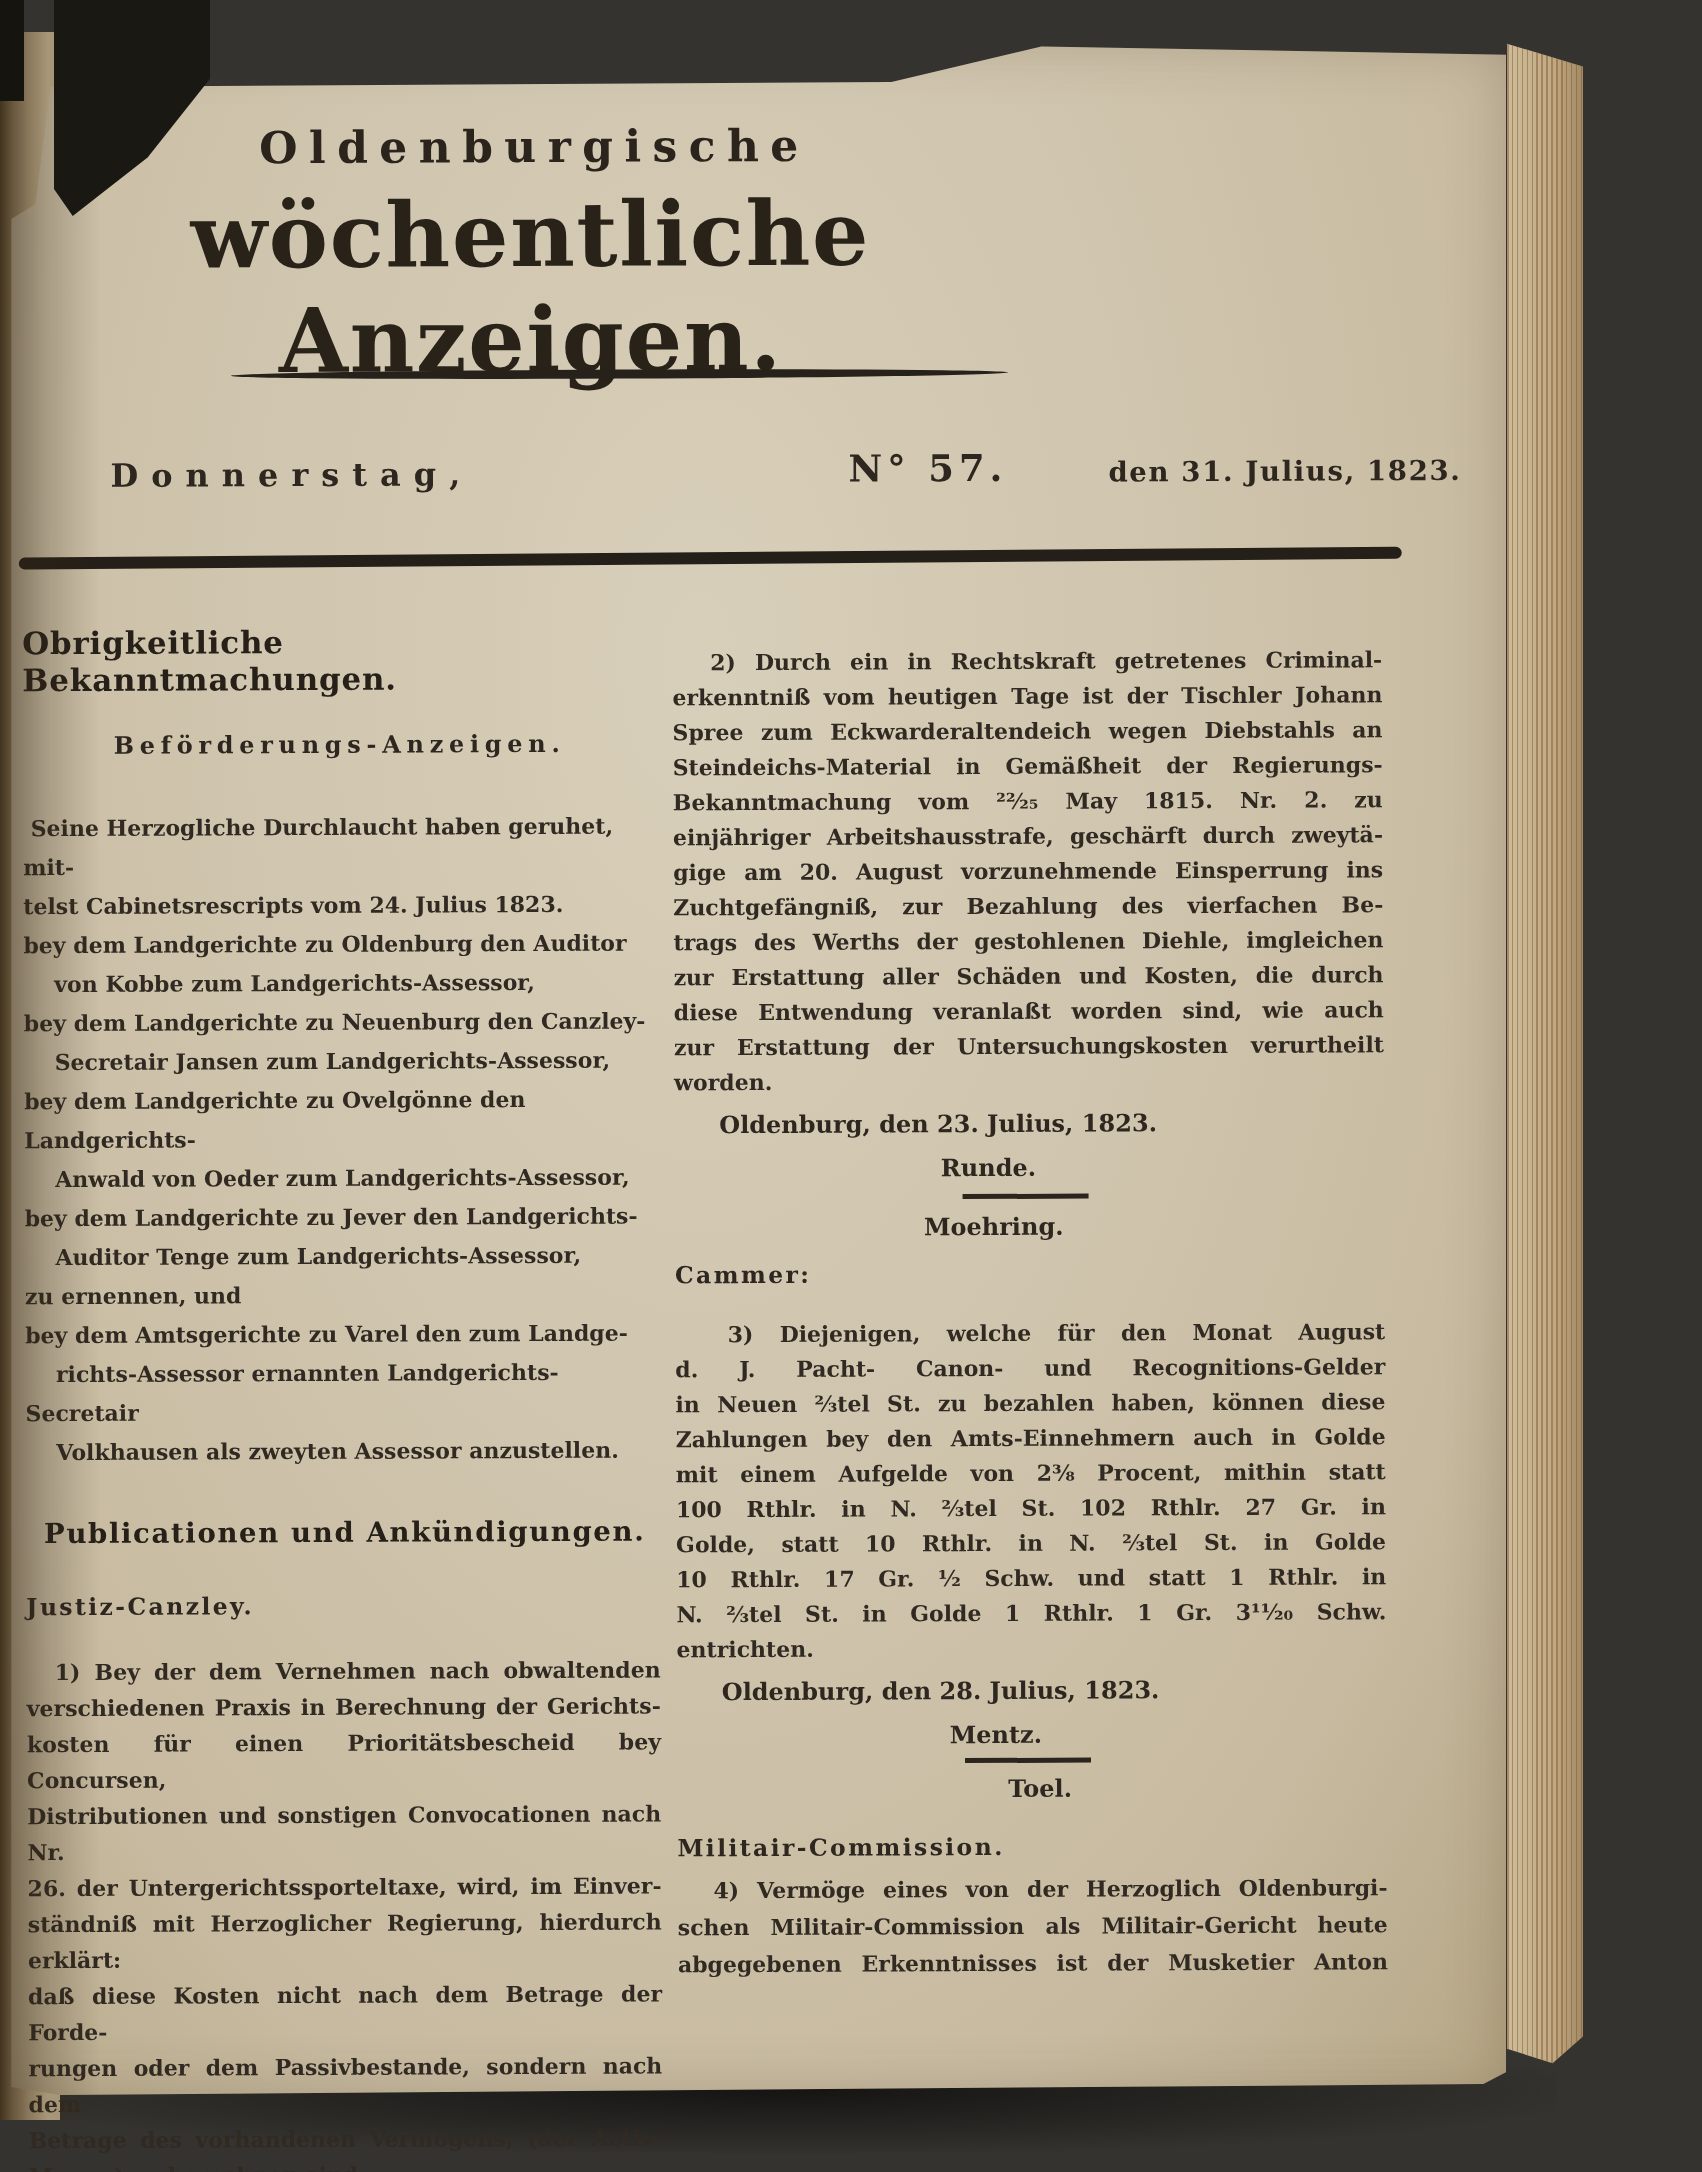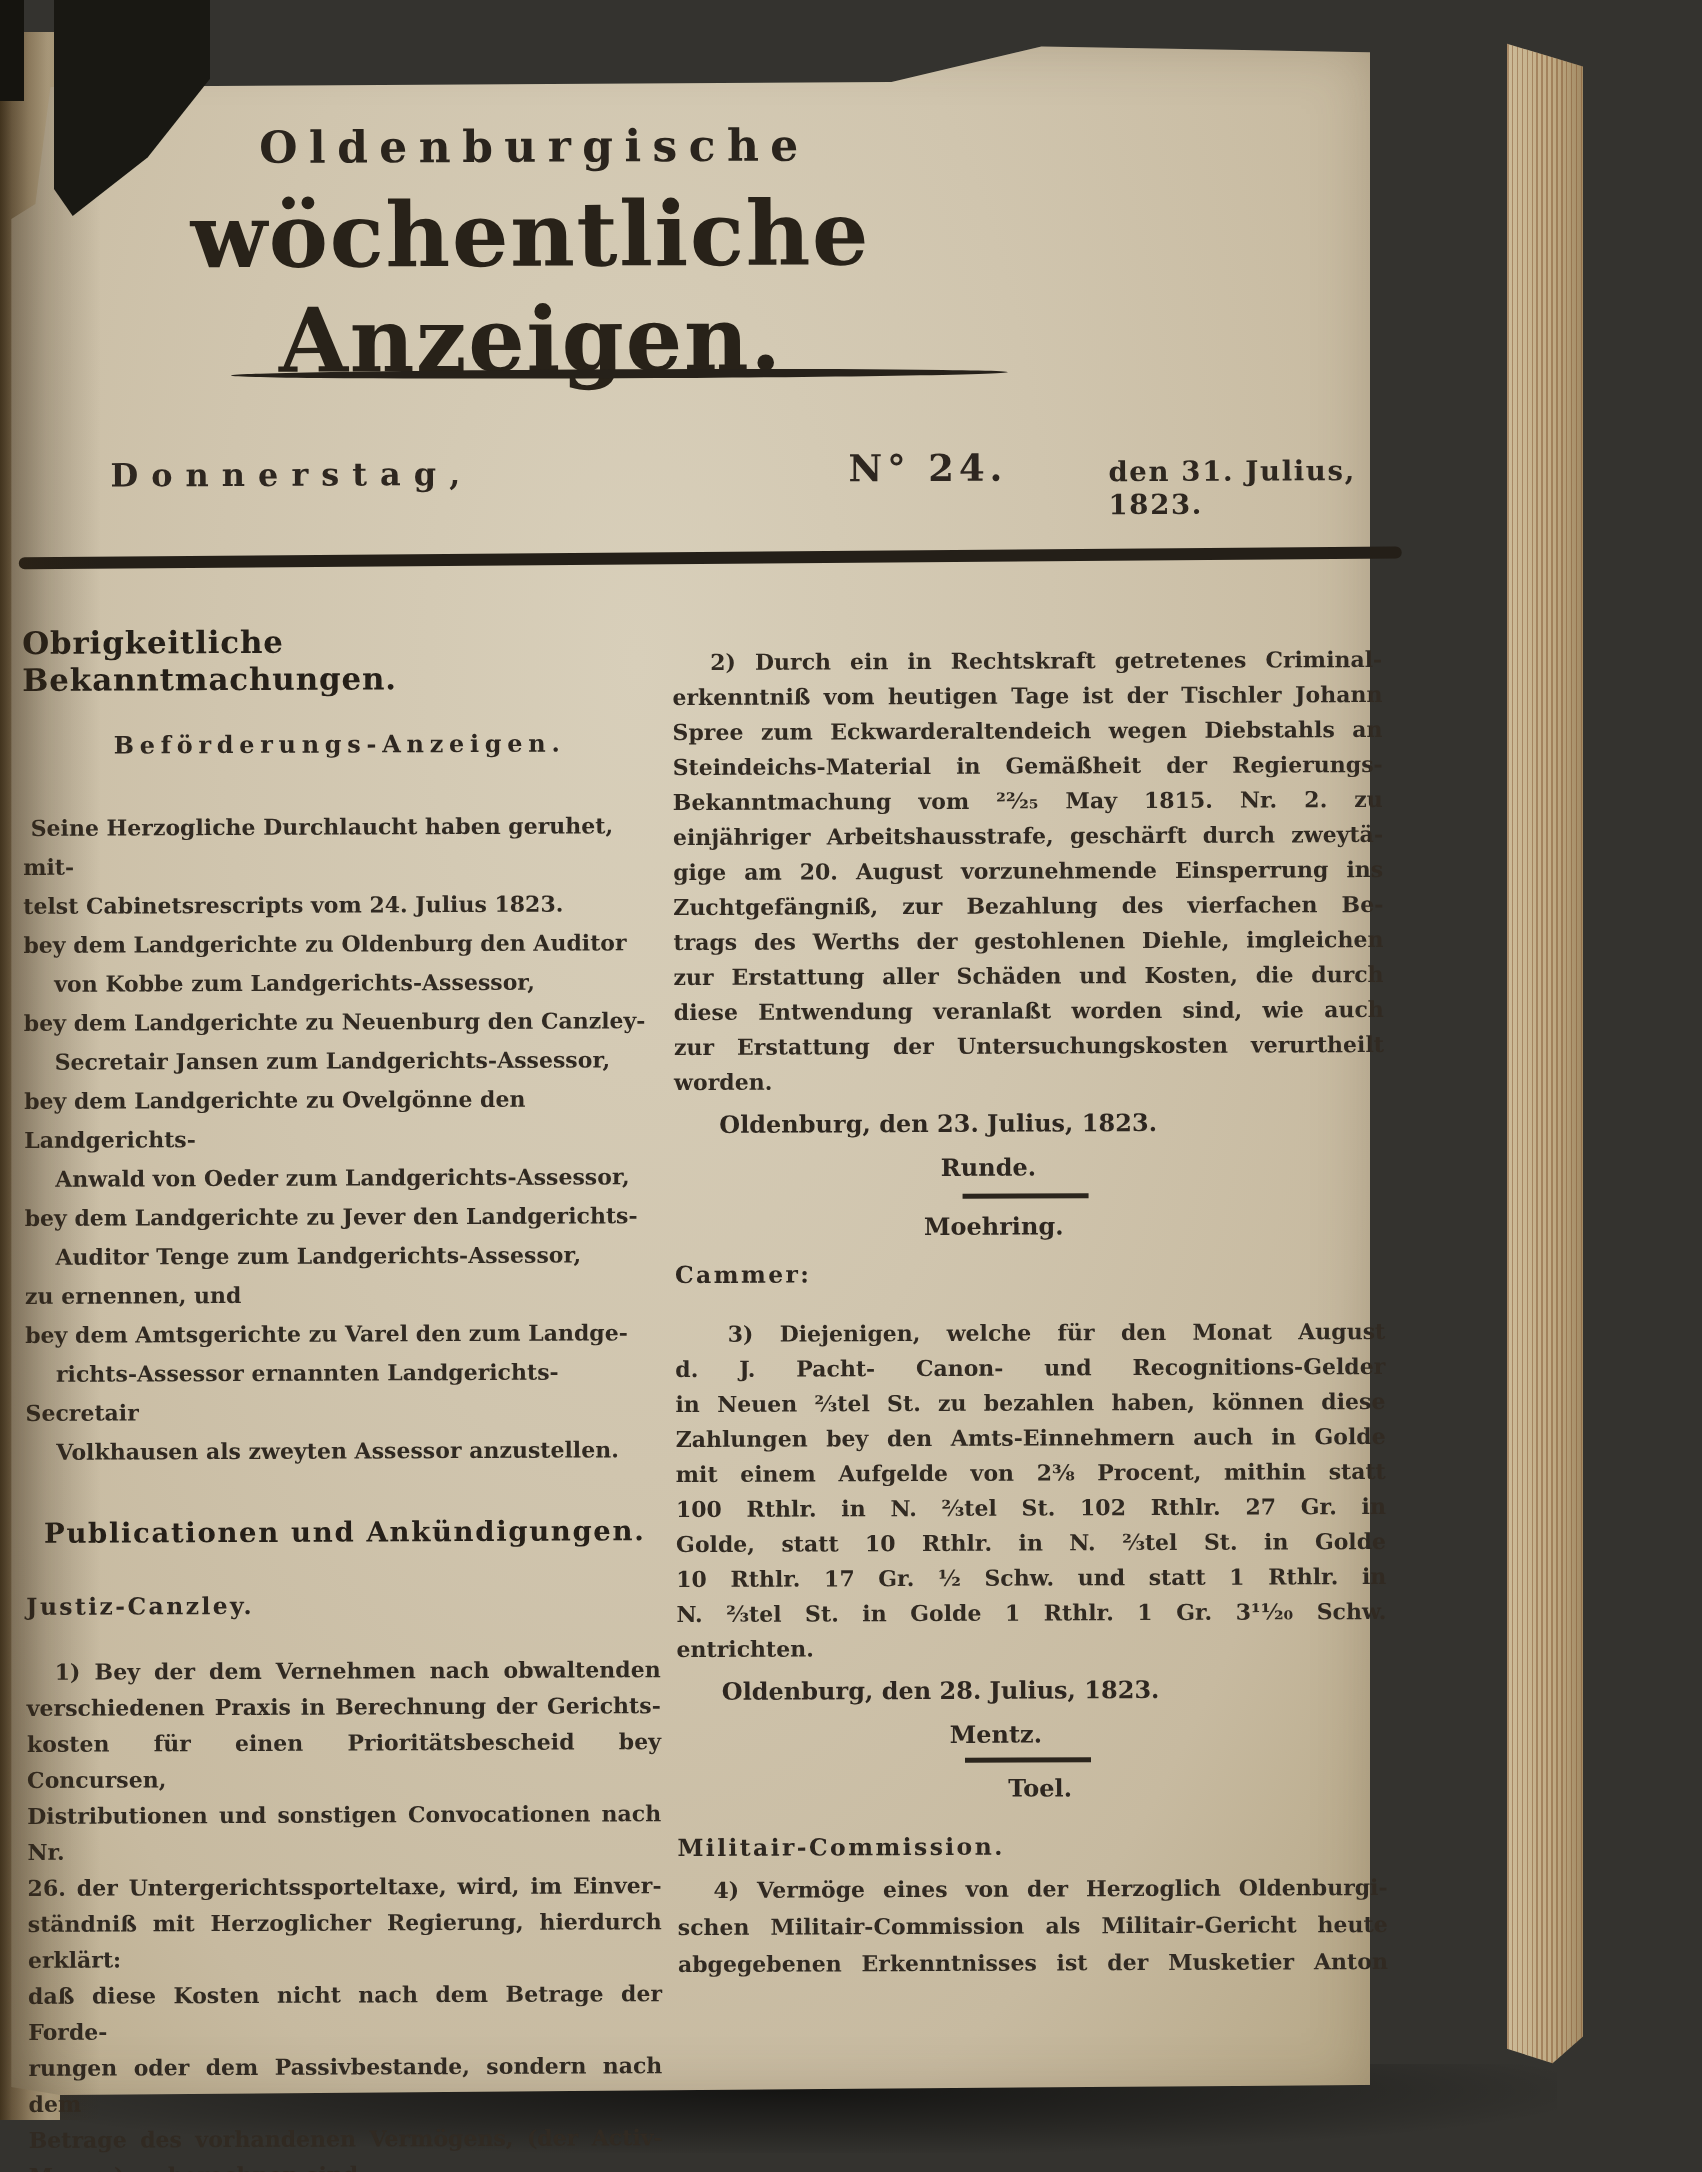--- a/index.html
+++ b/index.html
@@ -12,21 +12,21 @@
   .bottom-shadow{position:absolute;left:16px;top:2064px;width:1541px;height:89px;
     background:radial-gradient(ellipse at 50% 30%, rgba(0,0,0,.6) 0%, rgba(0,0,0,.25) 45%, rgba(0,0,0,0) 75%);z-index:1;}
   .spine{position:absolute;left:0;top:32px;width:60px;height:2088px;z-index:2;
     background:linear-gradient(90deg,#4f4128 0%,#8d7a5b 20%,#b3a07e 48%,#c5b493 80%,#bcab89 100%);}
   .fore-edge{position:absolute;left:1507px;top:21px;width:76px;height:2065px;z-index:3;
     background:
       repeating-linear-gradient(90deg, rgba(125,78,42,.45) 0px, rgba(125,78,42,.45) 1.6px, rgba(0,0,0,0) 1.6px, rgba(0,0,0,0) 4.9px),
       linear-gradient(90deg,#cdbb98 0%,#c0ab84 60%,#a28a64 100%);
     clip-path:polygon(0 1.1%,100% 2.2%,100% 97.6%,60% 98.9%,0 98.2%);}
   
-  .page{position:absolute;left:11.4px;top:45px;width:1359px;height:2052px;z-index:4;}
+  .page{position:absolute;left:11.4px;top:45px;width:1495px;height:2052px;z-index:4;}
   .page-bg{position:absolute;inset:0;
     background:radial-gradient(ellipse at 46% 30%, #d8cfba 0%, #d0c5ae 40%, #c7baa0 75%, #b5a685 100%);
     clip-path:polygon(0px 174px, 24px 159px, 39px 42px, 880px 37px, 1030px 1.6px, 1495px 9.7px,
                       1495px 2027px, 1472px 2039px, 49px 2050px, 0px 2042px);
     box-shadow:inset 0 0 57px rgba(80,60,35,.25);}
   .content{position:absolute;inset:0;z-index:5;transform:rotate(-.25deg);}
   .gutter{position:absolute;left:0;top:32px;width:101px;height:2088px;z-index:8;pointer-events:none;
     background:linear-gradient(90deg, rgba(52,38,20,.5) 0%, rgba(52,38,20,.22) 45%, rgba(52,38,20,0) 100%);}
   .corner-black{position:absolute;left:0;top:0;width:24px;height:101px;background:#15140f;z-index:9;}
   .notch-black{position:absolute;left:54px;top:0;width:156px;height:225px;background:#191813;z-index:9;
@@ -76,21 +76,21 @@
 
 <div class="page">
   <div class="page-bg"></div>
 
   <div class="content">
     <div class="masthead1">Oldenburgische</div>
     <div class="masthead2">wöchentliche Anzeigen.</div>
     <div class="swell"></div>
 
     <div class="dl-day">Donnerstag,</div>
-    <div class="dl-no">N° 24.</div>
+    <div class="dl-no">N° 57.</div>
     <div class="dl-date">den 31. Julius, 1823.</div>
 
     <div class="mainrule"></div>
 
     <div class="col col-left">
       <div class="h1">Obrigkeitliche Bekanntmachungen.</div>
       <div class="h2">Beförderungs-Anzeigen.</div>
       <div class="para lh48 mt60">
           <div> Seine Herzogliche Durchlaucht haben geruhet, mit-</div>
           <div>telst Cabinetsrescripts vom 24. Julius 1823.</div>

